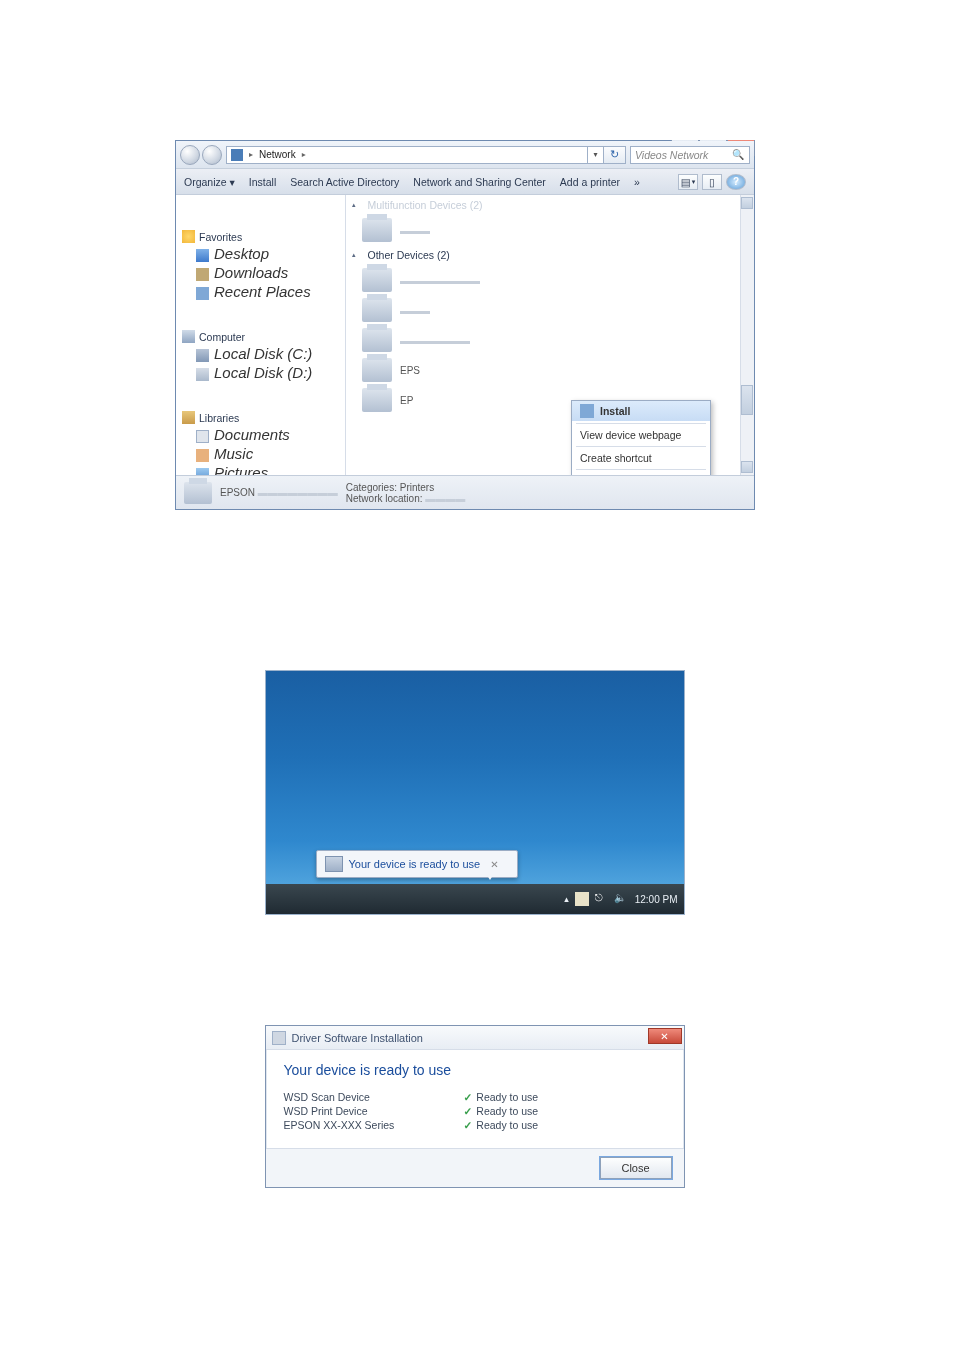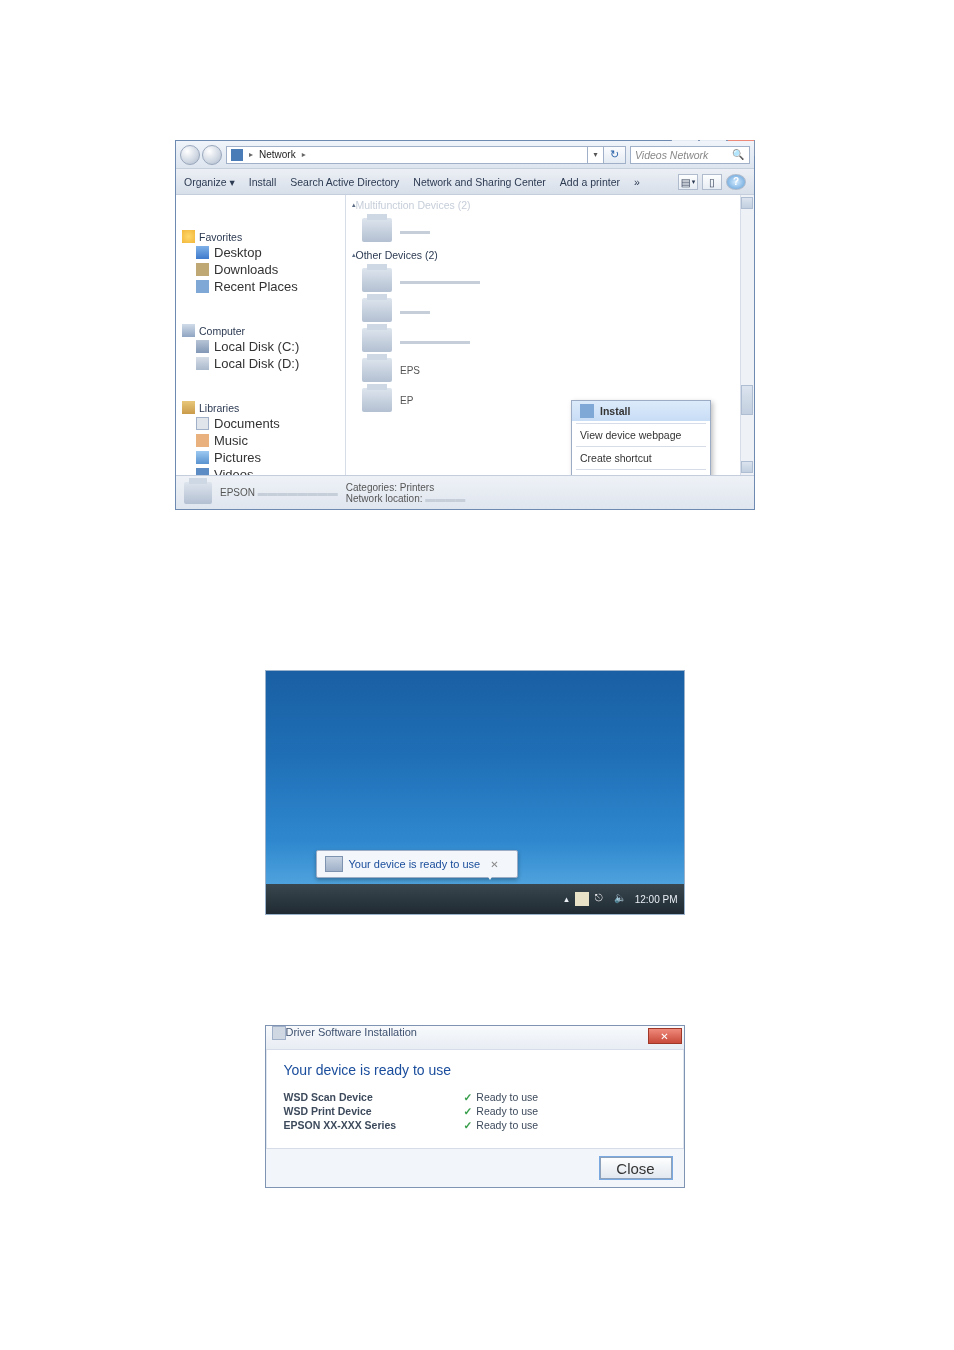--- a/index.html
+++ b/index.html
@@ -74,41 +74,41 @@
 .vbtn{width:20px;height:16px;border:1px solid #b0bccd;background:linear-gradient(#fdfefe,#e7edf4);display:flex;align-items:center;justify-content:center;}
 .vbtn.help{border-radius:50%;background:radial-gradient(#d5ecff,#5a9bd6);color:#fff;font-weight:bold;font-size:10px;}
 .body1{display:flex;height:280px;}
 .navpane{
   width:170px;background:#fff;border-right:1px solid #d6dde8;
   padding:6px 4px;overflow:hidden;position:relative;
 }
 .navgroup{margin-bottom:10px;margin-top:28px;}
 .navhdr{display:flex;align-items:center;gap:4px;font-size:10.5px;color:#2c3a52;padding:1px 2px;}
 .navhdr.link{color:#1a4d9c;}
-.navitem{display:flex;align-items:center;gap:5px;padding:1px 0 1px 16px;font-size:13px;color:#333;}
+.navitem{display:flex;align-items:flex-end;gap:5px;padding:1px 0 1px 16px;font-size:15px;color:#333;font-style:italic;}
 .ic{width:13px;height:13px;display:inline-block;}
 .ic-star{background:radial-gradient(circle,#ffd76a,#f2b73a);}
 .ic-desk{background:linear-gradient(#7fb1e8,#3e7acc);}
 .ic-dl{background:#c0a874;}
 .ic-rec{background:#7fa8d6;}
 .ic-lib{background:linear-gradient(#e8c77a,#c99b4a);}
 .ic-doc{background:#e0e5ec;border:1px solid #9fb0c8;}
 .ic-mus{background:#e8b17d;}
 .ic-pic{background:linear-gradient(#9cc9f0,#5a93d0);}
 .ic-vid{background:#5d8bc4;}
 .ic-comp{background:linear-gradient(#d0dbe8,#8fa5c2);}
 .ic-ldc{background:linear-gradient(#b7c4d6,#8298b6);}
 .ic-ldd{background:linear-gradient(#d6dde7,#aab9cc);}
 .ic-net{background:linear-gradient(#98b5da,#5478ab);}
 .ic-node{background:linear-gradient(#8ea9ca,#5c7aa3);}
 .blurtext{color:#c6ced9;}
 .mainpane{flex:1;background:#fff;position:relative;overflow:hidden;}
 .scroll-v{position:absolute;right:0;top:0;bottom:0;width:14px;background:#eef1f6;border-left:1px solid #d6dde8;}
 .scroll-thumb{position:absolute;right:1px;width:12px;background:linear-gradient(#dbe3ee,#c2cfdf);border:1px solid #aebdd1;}
-.section-hdr{font-size:10.5px;color:#2c3a52;padding:4px 6px;display:flex;align-items:center;gap:0;}
+.section-hdr{font-size:10.5px;color:#2c3a52;padding:4px 6px;display:flex;align-items:center;gap:12px;}
 .section-hdr .tri{font-size:7px;color:#5c6b84;}
 .devrow{display:flex;align-items:center;gap:8px;padding:3px 8px 3px 16px;}
 .devicon{width:30px;height:24px;background:linear-gradient(#dde4ed,#b3c0d2);border-radius:2px;position:relative;}
 .devicon.printer::before{content:"";position:absolute;top:-4px;left:5px;right:5px;height:6px;background:#ced8e5;}
 .devlabel{font-size:10px;color:#c6ced9;}
 .ctxmenu{
   position:absolute;left:225px;top:205px;width:140px;
   background:#fff;border:1px solid #9bacc4;
   box-shadow:2px 2px 5px rgba(0,0,0,0.25);
   font-size:10.5px;z-index:5;
@@ -151,41 +151,41 @@
 .toast .callout{position:absolute;bottom:-8px;right:22px;width:0;height:0;border:5px solid transparent;border-top:8px solid #f3f6fa;}
 
 
 .spacer2{height:110px;}
 .window3{
   width:420px;margin:0 auto;border:1px solid #7f94b2;background:#fff;
   font-size:11px;box-shadow:0 0 0 1px #dfe6ef inset;
 }
 .titlebar3{
   height:24px;background:linear-gradient(#f8fafc,#e8edf4);
-  border-bottom:1px solid #d6dde8;display:flex;
-  padding:0 6px;color:#3f5270;position:relative;
+  border-bottom:1px solid #d6dde8;display:flex;align-items:center;
+  padding:0 6px;gap:6px;color:#3f5270;position:relative;
 }
 .titlebar3 .ticon{width:14px;height:14px;background:#cfd7e2;border:1px solid #9fb0c8;}
 .closebtn3{
   position:absolute;right:2px;top:2px;width:34px;height:16px;
   background:linear-gradient(#ef8a7b,#c84a3a);border:1px solid #a03828;
   color:#fff;display:flex;align-items:center;justify-content:center;font-size:10px;
 }
 .dlgbody{padding:12px 18px 16px;}
 .dlgh{color:#1a4d9c;font-size:14px;margin-bottom:12px;}
 .drvrow{display:flex;align-items:center;font-size:10.5px;color:#3d4a5c;padding:1px 0;}
-.drvrow .nm{width:180px;font-weight:bold;}
+.drvrow .nm{width:180px;}
 .drvrow .chk{color:#3a9f4d;margin-right:4px;font-weight:bold;}
 .dlgfoot{
   border-top:1px solid #d6dde8;background:#f2f5f9;
   padding:8px 12px;display:flex;justify-content:flex-end;
 }
 .btn-close{
   width:72px;height:22px;border:1px solid #8ea1ba;
-  background:linear-gradient(#fdfefe,#e2e8f0);font-size:15px;color:#333;
+  background:linear-gradient(#fdfefe,#e2e8f0);font-size:11px;color:#333;
   box-shadow:0 0 0 1px #7aa8e0;
   display:flex;align-items:center;justify-content:center;
 }
 </style>
 </head>
 <body>
 
 <div class="page">
 
 <div class="window1">

